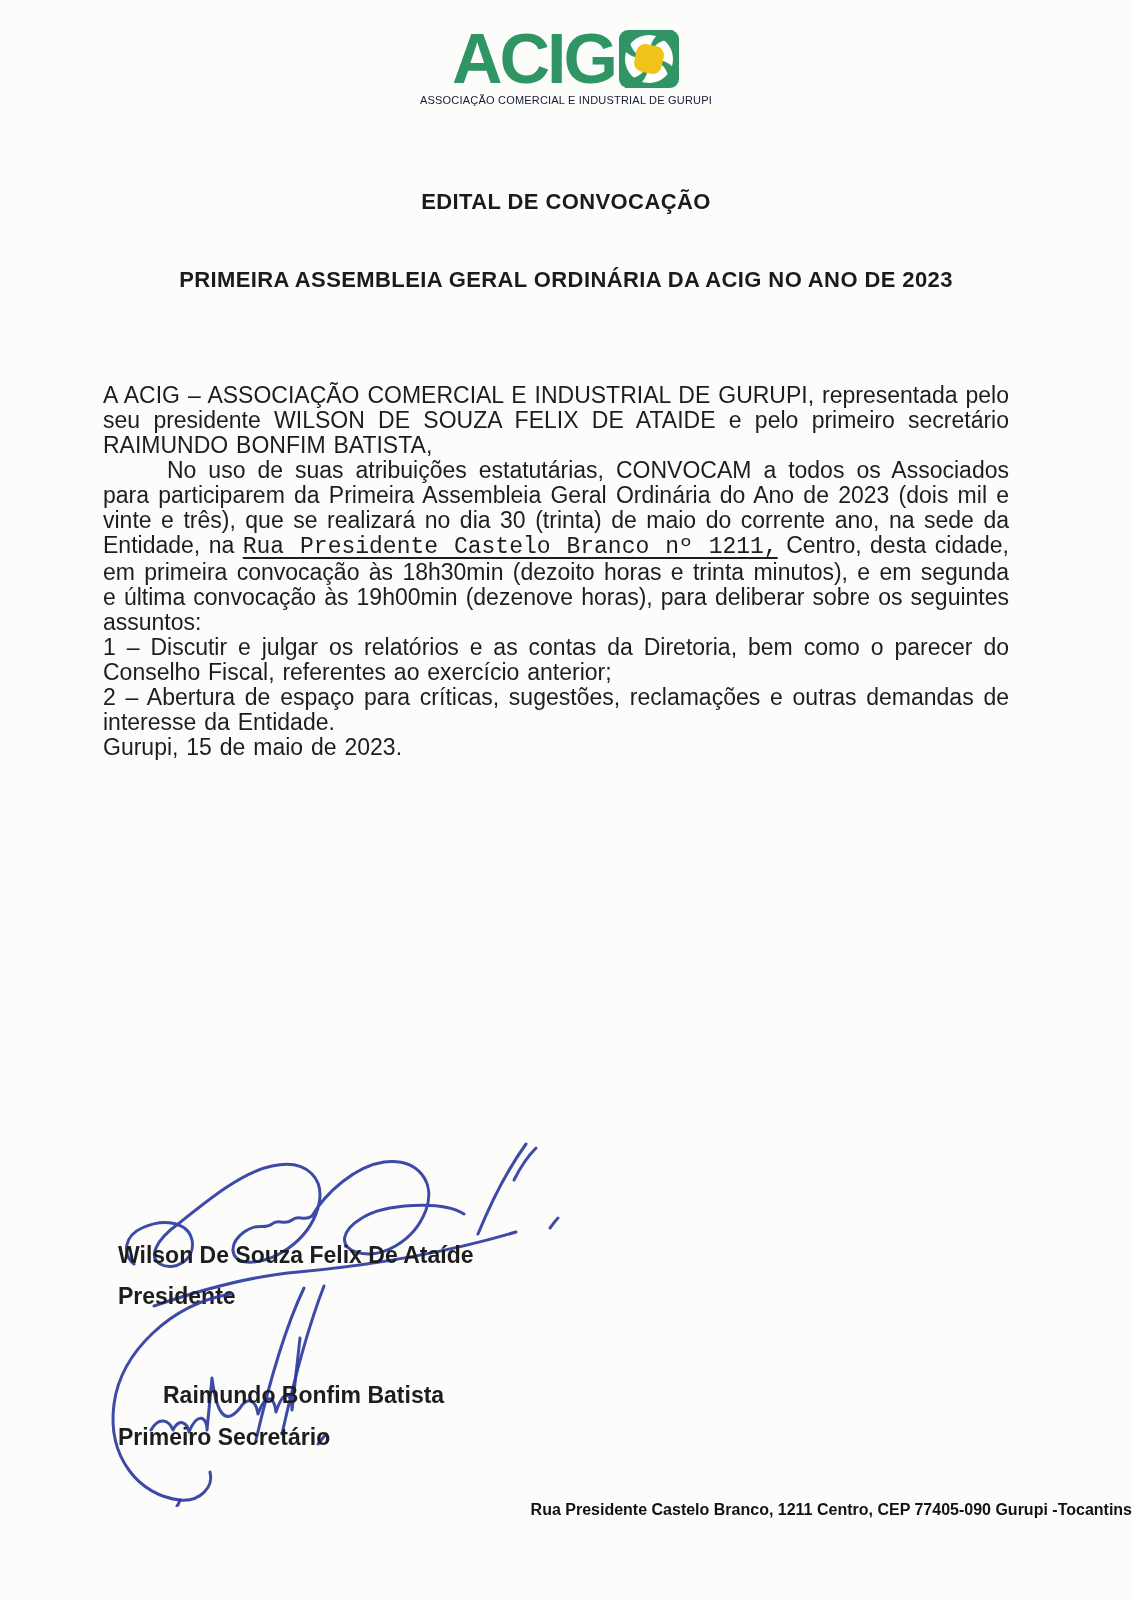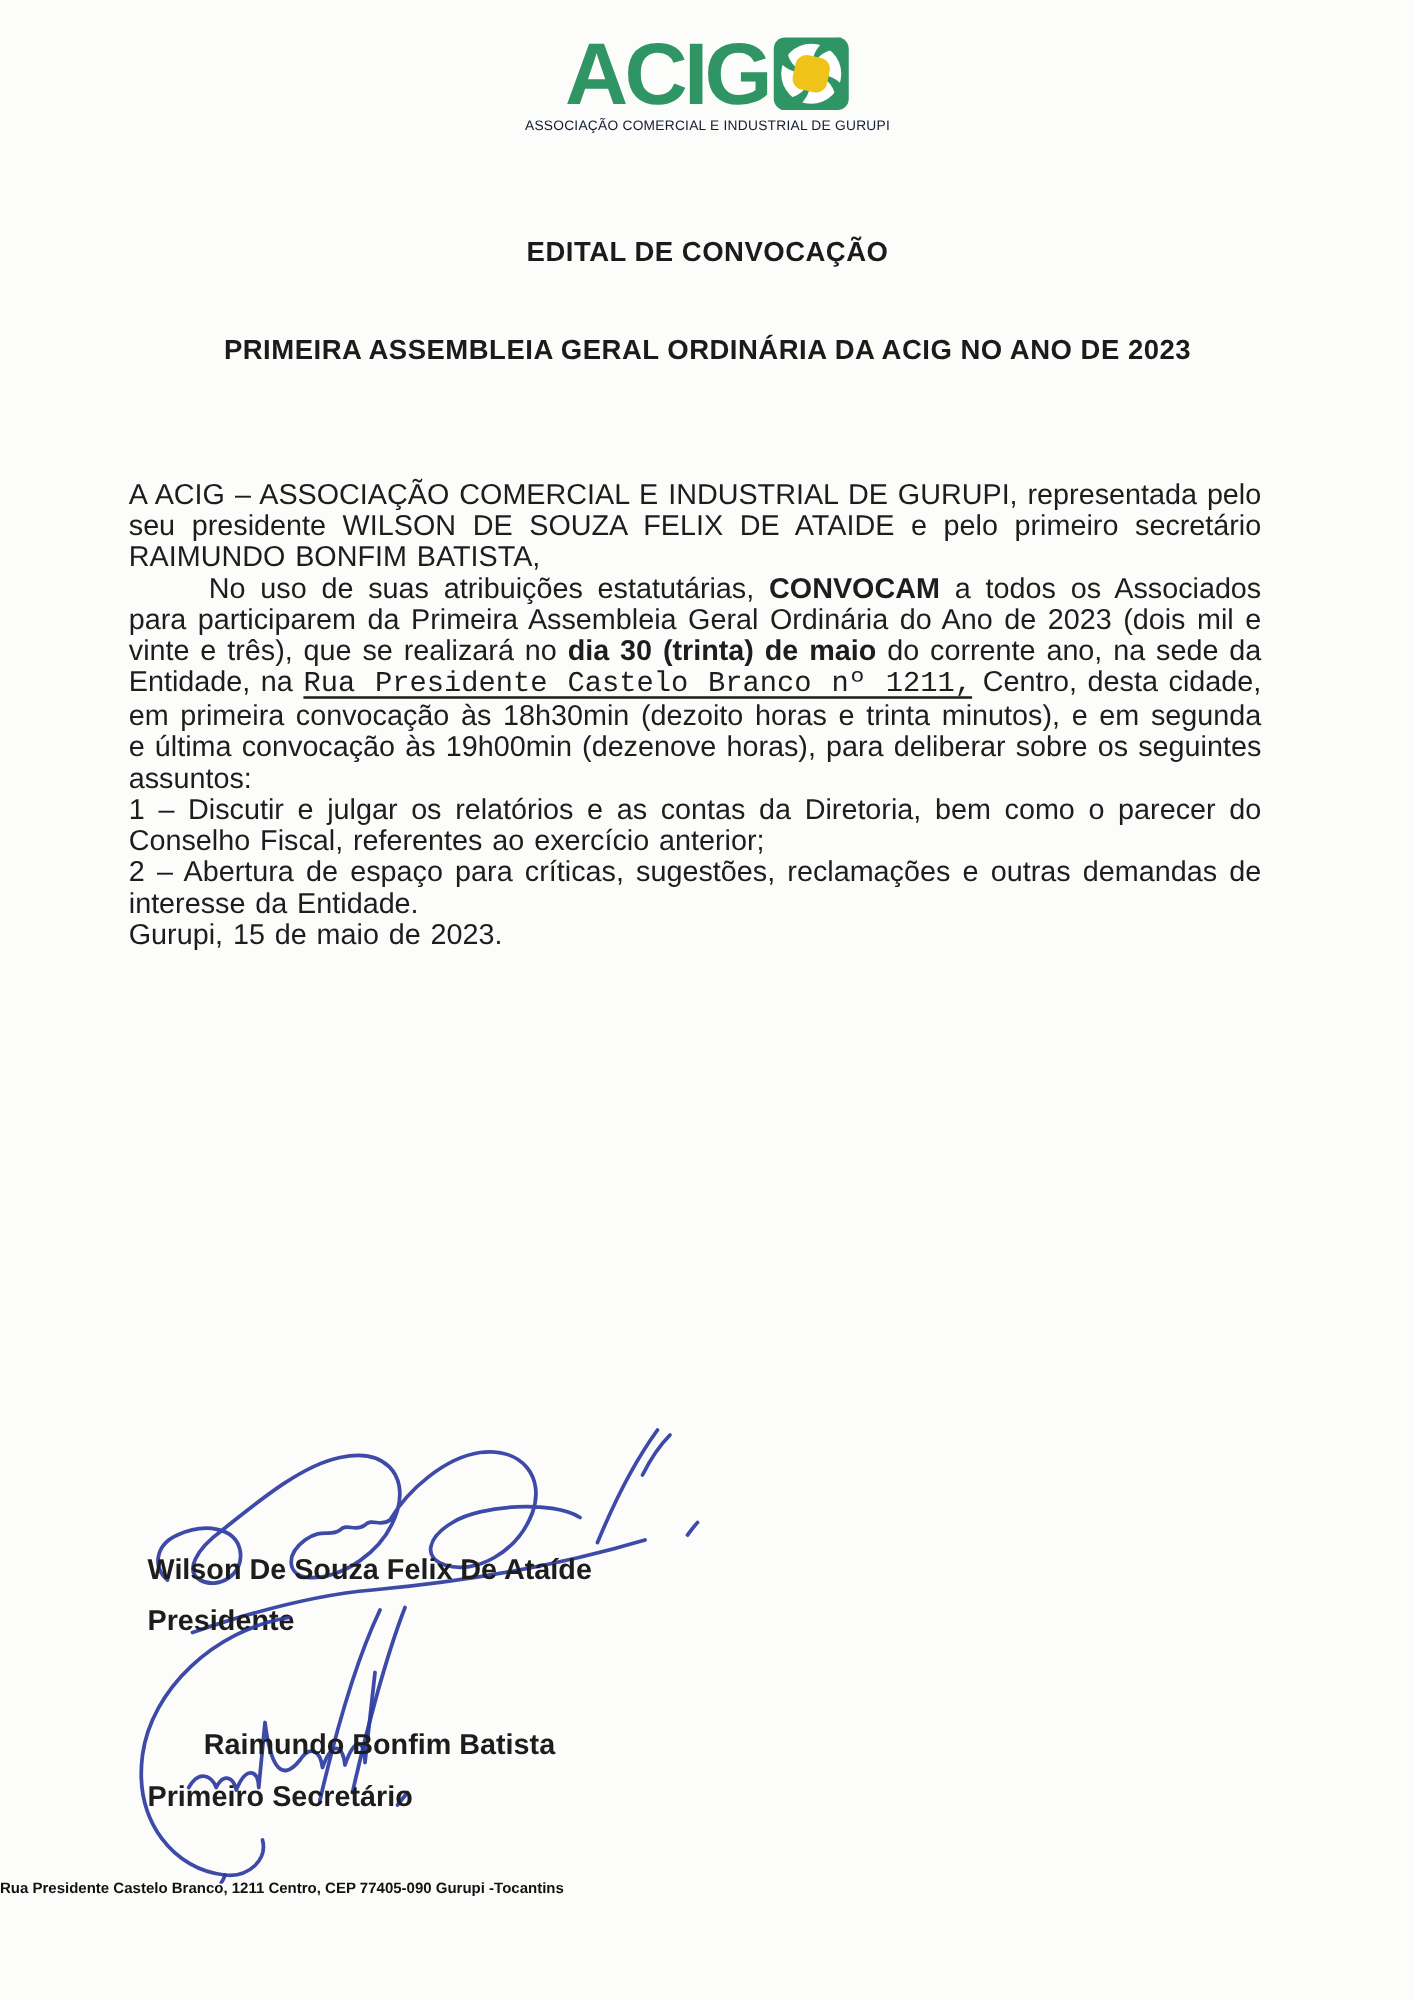--- a/index.html
+++ b/index.html
@@ -35,30 +35,30 @@
   .doc-subtitle{top:267px;}
   
   .body-text{position:absolute;left:103px;top:383px;width:906px;
     font-size:23px;line-height:25px;text-align:justify;
     word-spacing:1.5px;}
   .body-text p{margin:0;}
   .p-indent{text-indent:64px;}
   .gap-lg{margin-top:66px;}
   .gap{margin-top:36px;}
   .gap-date{margin-top:40px;}
-  .seg-bold{font-weight:bold;}
+  .seg-bold{font-weight:normal;}
   .seg-underline{text-decoration:underline;text-underline-offset:4px;font-family:Liberation Mono, monospace;}
   
   .sig-name{position:absolute;left:118px;font-size:23px;color:#1d1d1d;white-space:nowrap;font-weight:bold;}
   .sig-svg{position:absolute;pointer-events:none;}
   .sig-svg path{fill:none;stroke:var(--ink);stroke-width:3;
     stroke-linecap:round;stroke-linejoin:round;opacity:0.92;}
   
   .footer{position:absolute;left:0;top:1498px;width:100%;
-    text-align:left;font-size:12px;line-height:24px;font-weight:bold;
+    text-align:right;font-size:16px;line-height:24px;font-weight:bold;
     color:#121212;}
   .footer a{color:var(--link);text-decoration:underline;}
   .phone-underline{text-decoration:underline;}
 </style>
 </head>
 <body>
 
 <div class="page">
 
   <div class="logo-wrap">

